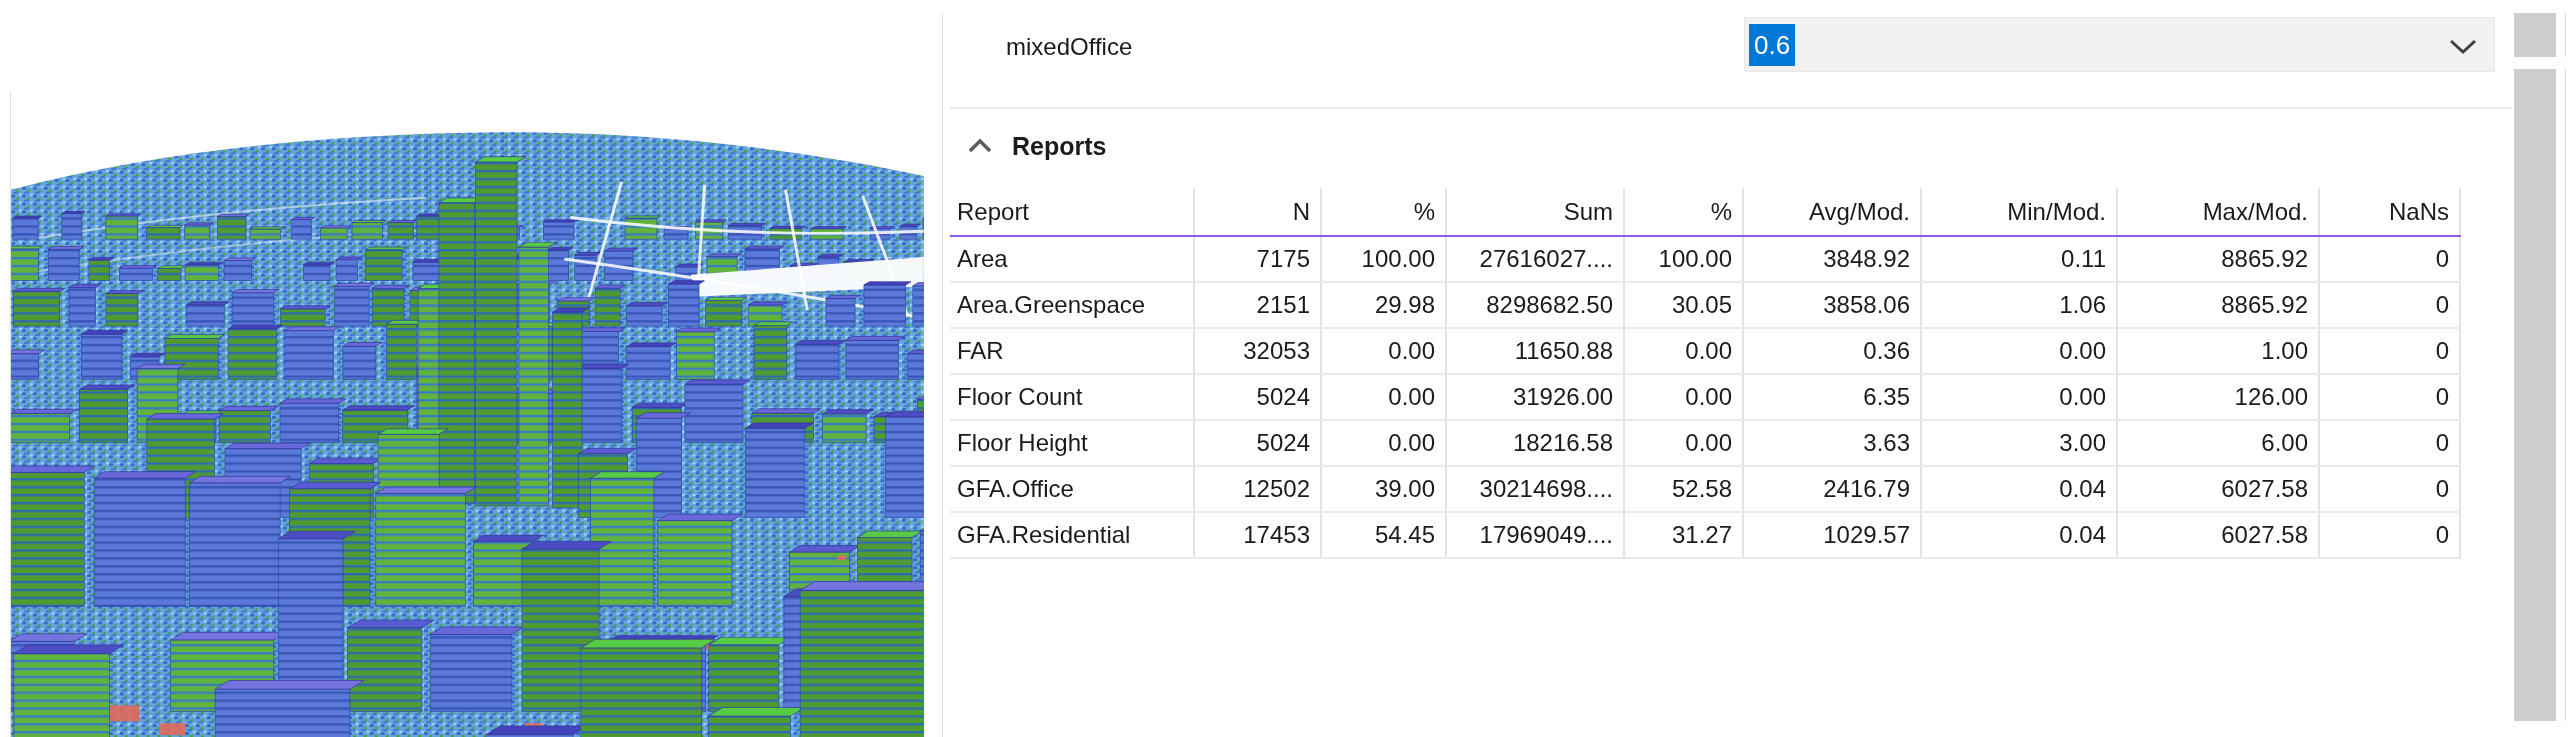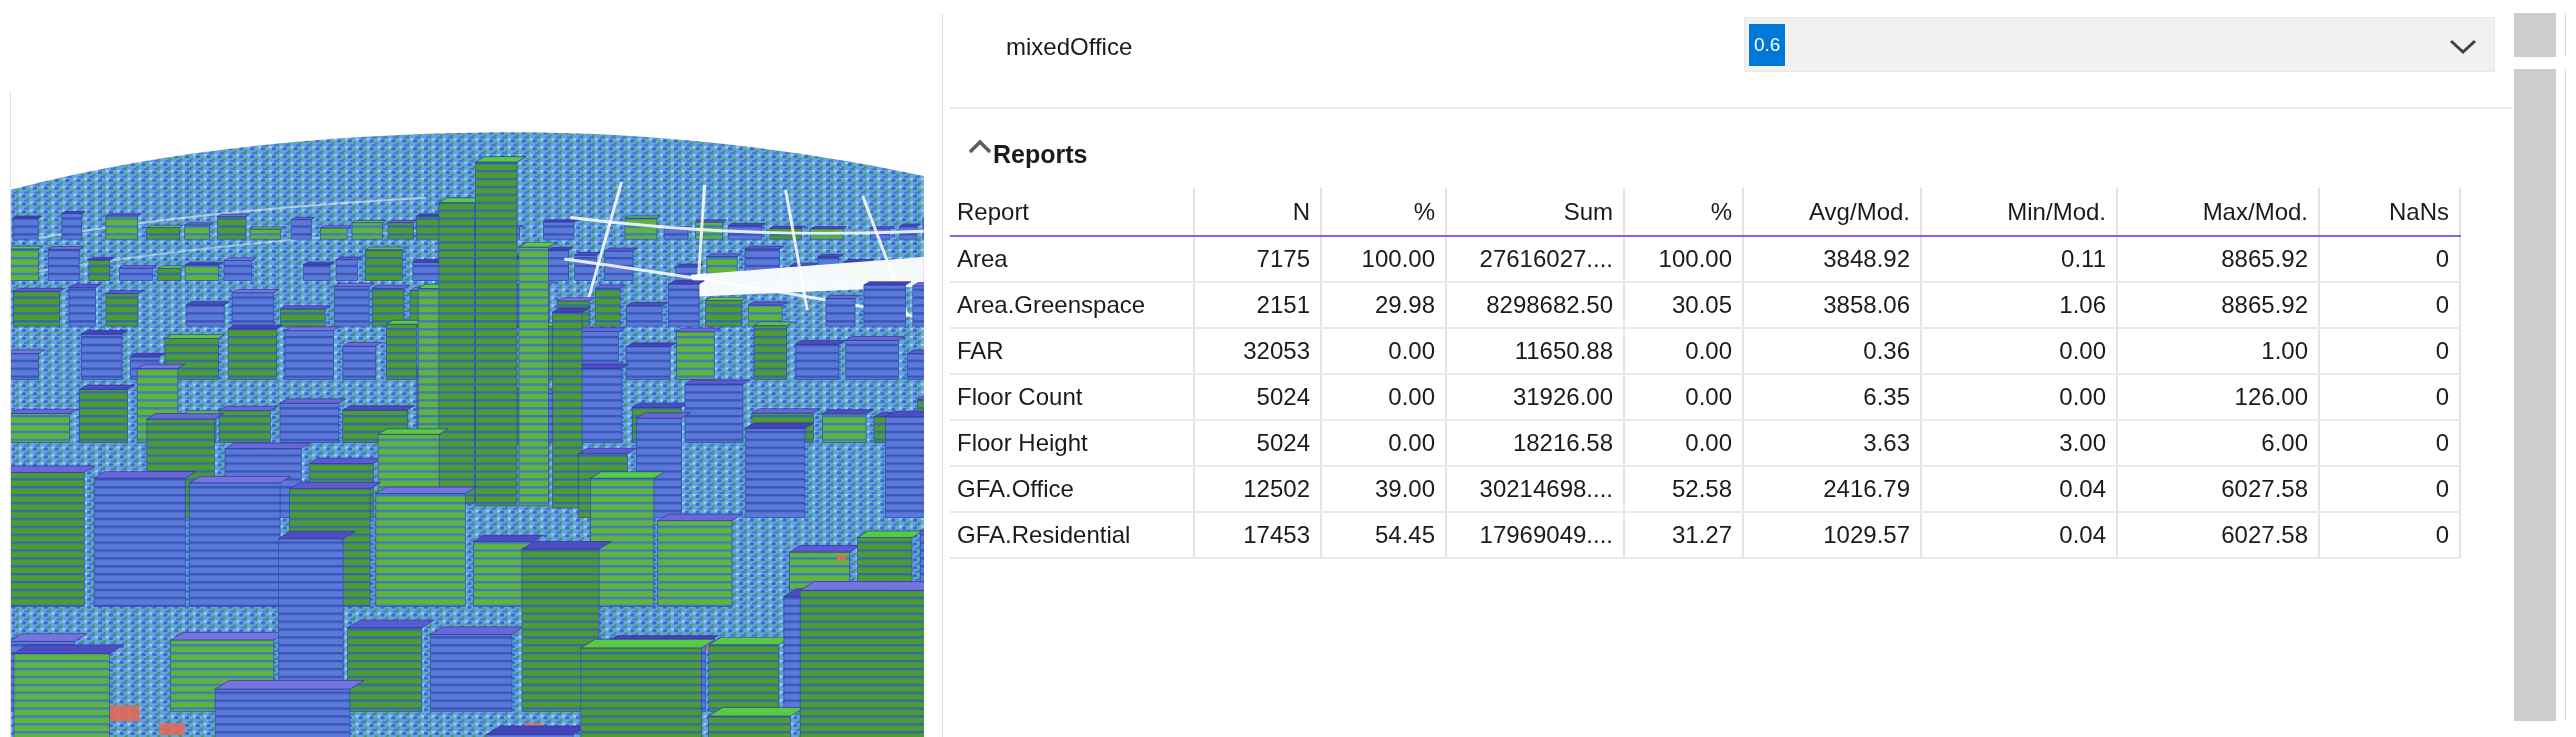--- a/index.html
+++ b/index.html
@@ -11,27 +11,27 @@
             border-left:1px solid #e0e0e0;overflow:hidden;background:#ffffff;}
 
   
   .vdivider{position:absolute;left:942px;top:14px;width:1px;height:723px;background:#e1e1e1;}
 
   
   .param-label{position:absolute;left:1006px;top:33px;font-size:24px;line-height:28px;text-align:center;}
   .combo{position:absolute;left:1744px;top:17px;width:751px;height:55px;
          background:#f1f1f1;border:1px solid #e8e8e8;box-sizing:border-box;
          display:flex;align-items:center;padding-left:4px;}
-  .combo-value{background:#0078d7;color:#ffffff;font-size:19px;line-height:40px;
+  .combo-value{background:#0078d7;color:#ffffff;font-size:26px;line-height:40px;
                padding:1px 5px;}
   .combo .chev{position:absolute;right:16px;top:20px;}
   .hdivider{position:absolute;left:950px;top:107px;width:1562px;height:2px;background:#e9e9e9;}
 
   
-  .reports-header{position:absolute;left:967px;top:139px;display:flex;align-items:flex-start;}
+  .reports-header{position:absolute;left:967px;top:131px;display:flex;align-items:center;gap:19px;}
   .reports-title{font-size:25px;font-weight:bold;line-height:30px;}
 
   table.report-table{position:absolute;left:950px;top:188px;width:1562px;
          border-collapse:collapse;table-layout:fixed;font-size:24px;}
   .report-table th{font-weight:normal;height:45px;border-bottom:2px solid #8b5cf6;
          white-space:nowrap;overflow:hidden;}
   .report-table td{height:42px;border-bottom:2px solid #e9e9e9;
          white-space:nowrap;overflow:hidden;}
   .report-table .num{text-align:right;padding-right:10px;border-left:2px solid #e3e3e3;}
   .report-table .name{text-align:left;padding-left:7px;}

